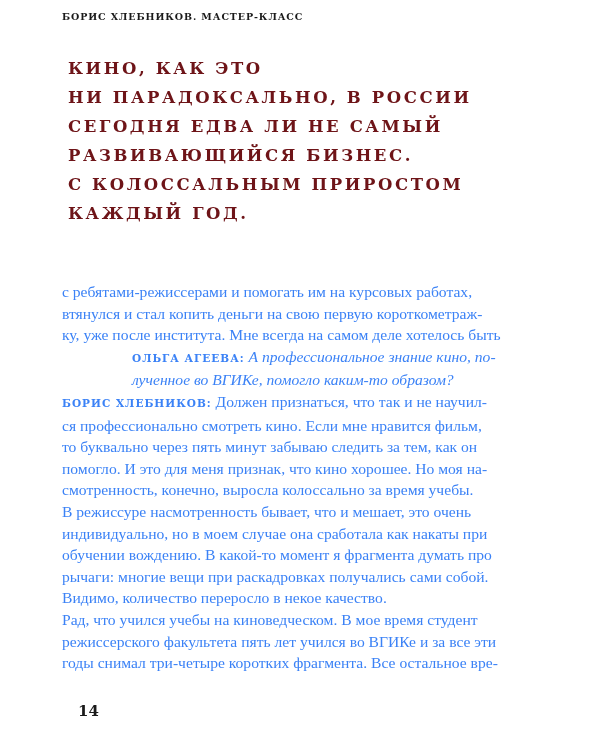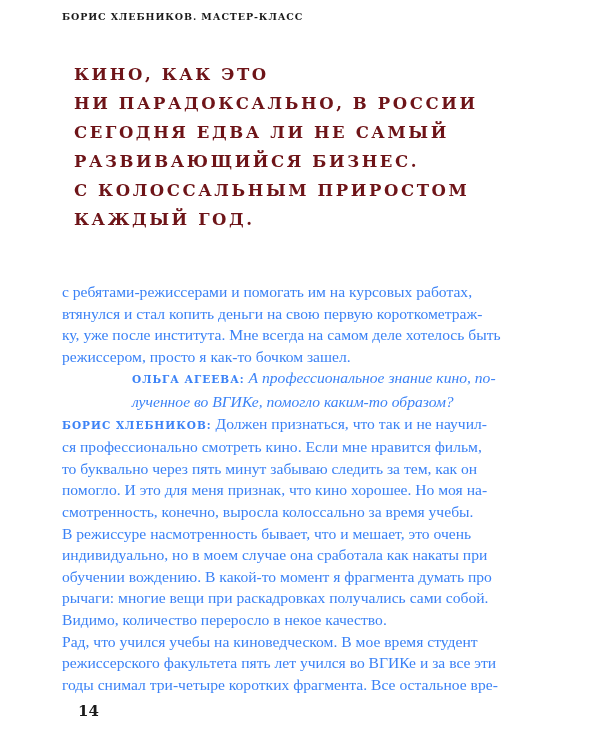--- a/index.html
+++ b/index.html
@@ -23,21 +23,21 @@
       font-weight: bold;
       font-size: 9.5px;
       letter-spacing: 0.9px;
       color: #1a1a1a;
       white-space: nowrap;
     }
     .pull-quote {
       position: absolute;
       left: 62px;
       top: 48px;
-      margin: 12px;
+      margin: 6px;
       font-family: "DejaVu Serif", serif;
       font-weight: bold;
       font-size: 16.5px;
       letter-spacing: 2.6px;
       line-height: 29px;
       color: #6e1418;
     }
     .pull-quote div {
       white-space: nowrap;
     }
@@ -88,21 +88,20 @@
   <div>СЕГОДНЯ ЕДВА ЛИ НЕ САМЫЙ</div>
   <div>РАЗВИВАЮЩИЙСЯ БИЗНЕС.</div>
   <div>С КОЛОССАЛЬНЫМ ПРИРОСТОМ</div>
   <div>КАЖДЫЙ ГОД.</div>
 </div>
 
 <div class="body-text">
   <div class="line">с ребятами-режиссерами и помогать им на курсовых работах,</div>
   <div class="line">втянулся и стал копить деньги на свою первую короткометраж-</div>
   <div class="line">ку, уже после института. Мне всегда на самом деле хотелось быть</div>
-  <div class="line">режиссером, просто я как-то бочком зашел.</div>
 
   <div class="line indent">
     <span class="speaker">ОЛЬГА АГЕЕВА:</span>
     <span class="question">А профессиональное знание кино, по-</span>
   </div>
   <div class="line indent question">лученное во ВГИКе, помогло каким-то образом?</div>
 
   <div class="line">
     <span class="speaker">БОРИС ХЛЕБНИКОВ:</span>
     <span>Должен признаться, что так и не научил-</span>

